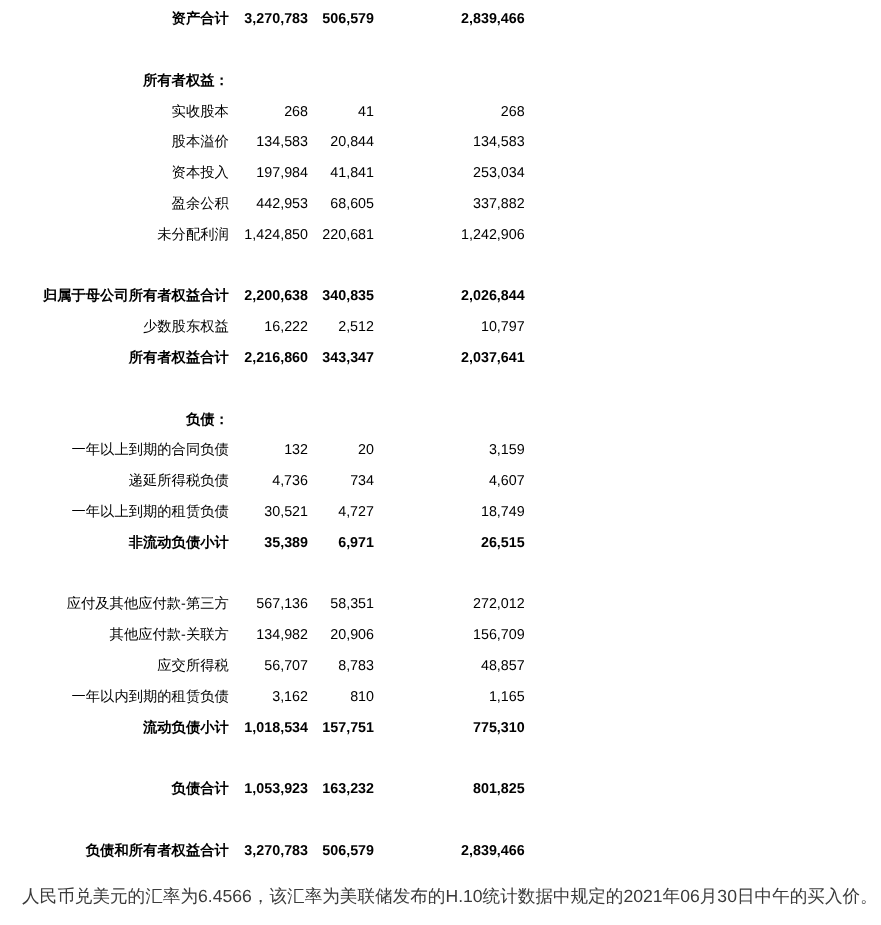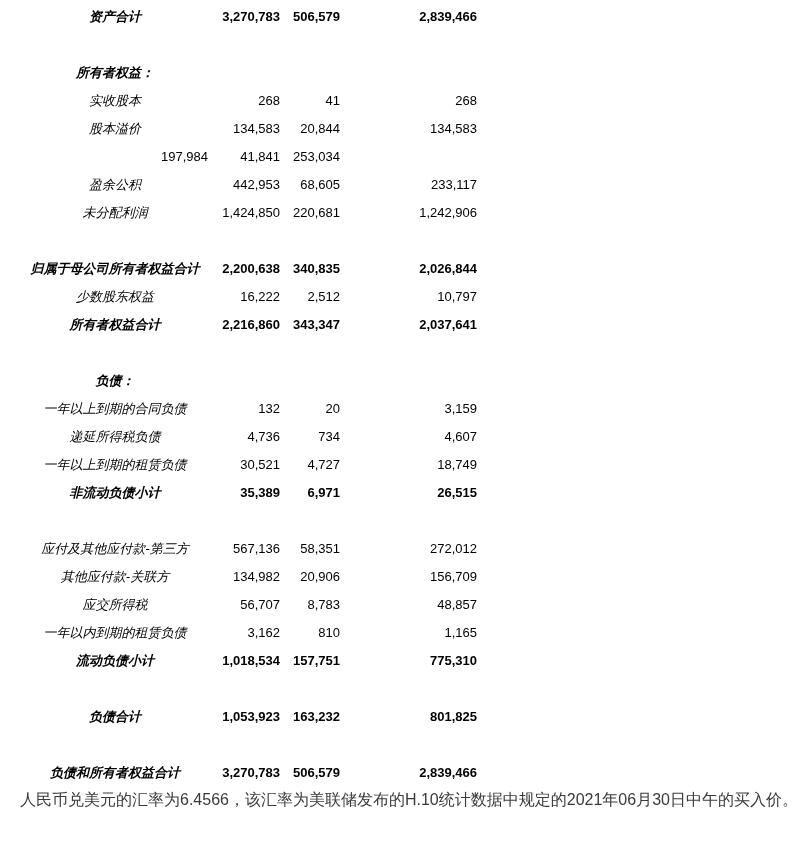--- a/index.html
+++ b/index.html
@@ -23,24 +23,24 @@
     grid-template-columns: 186px 72px 60px 137px;
     height: 28px;
     line-height: 28px;
     padding-left: 22px;
     font-size: 13px;
     color: #000000;
     white-space: nowrap;
   }
   .row.spacer { height: 28px; }
   .row.bold { font-weight: 700; }
-  .row .label { text-align: center; overflow: visible; font-style: italic; }
+  .row .label { text-align: right; overflow: visible; }
   .row .num { text-align: right; font-variant-numeric: tabular-nums; }
   .footnote {
-    margin-top: 2px;
+    margin-top: 18px;
     padding-left: 20px;
     font-size: 16px;
     line-height: 22px;
     color: #3a3a3a;
     white-space: nowrap;
     overflow: hidden;
   }
 </style>
 </head>
 <body>
@@ -66,29 +66,30 @@
         <span class="num">41</span>
         <span class="num">268</span>
       </div>
       <div class="row">
         <span class="label">股本溢价</span>
         <span class="num">134,583</span>
         <span class="num">20,844</span>
         <span class="num">134,583</span>
       </div>
       <div class="row">
+        <span class="label">资本投入</span>
         <span class="num">197,984</span>
         <span class="num">41,841</span>
         <span class="num">253,034</span>
       </div>
       <div class="row">
         <span class="label">盈余公积</span>
         <span class="num">442,953</span>
         <span class="num">68,605</span>
-        <span class="num">233,117</span>
+        <span class="num">337,882</span>
       </div>
       <div class="row">
         <span class="label">未分配利润</span>
         <span class="num">1,424,850</span>
         <span class="num">220,681</span>
         <span class="num">1,242,906</span>
       </div>
       <div class="row spacer"></div>
       <div class="row bold">
         <span class="label">归属于母公司所有者权益合计</span>

